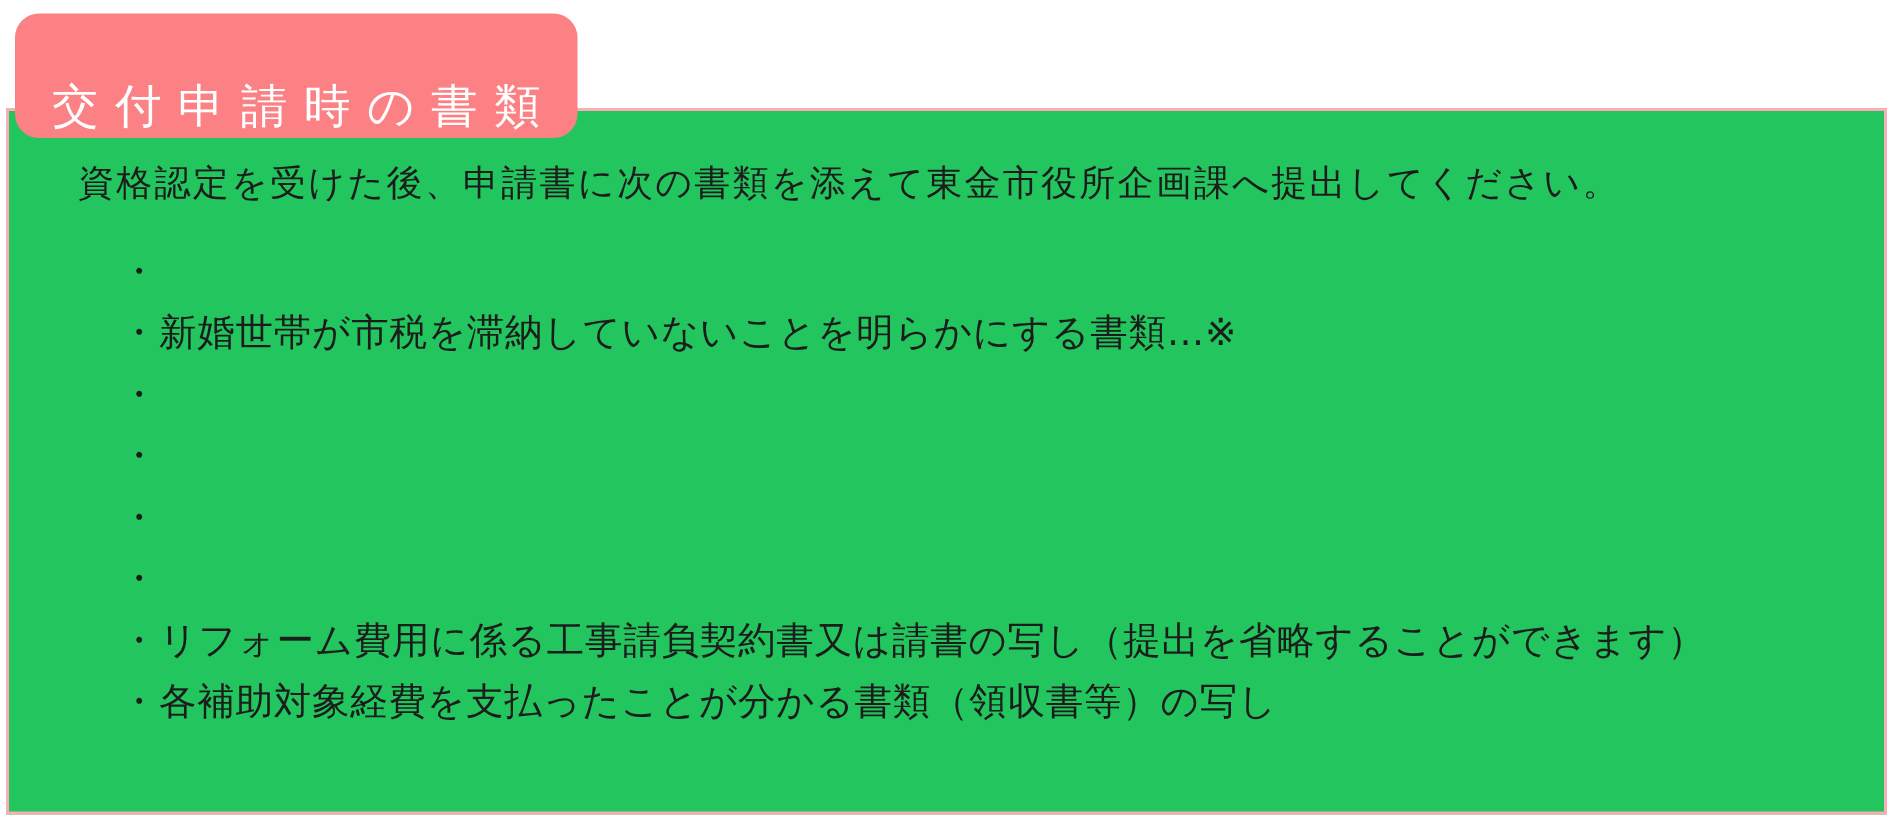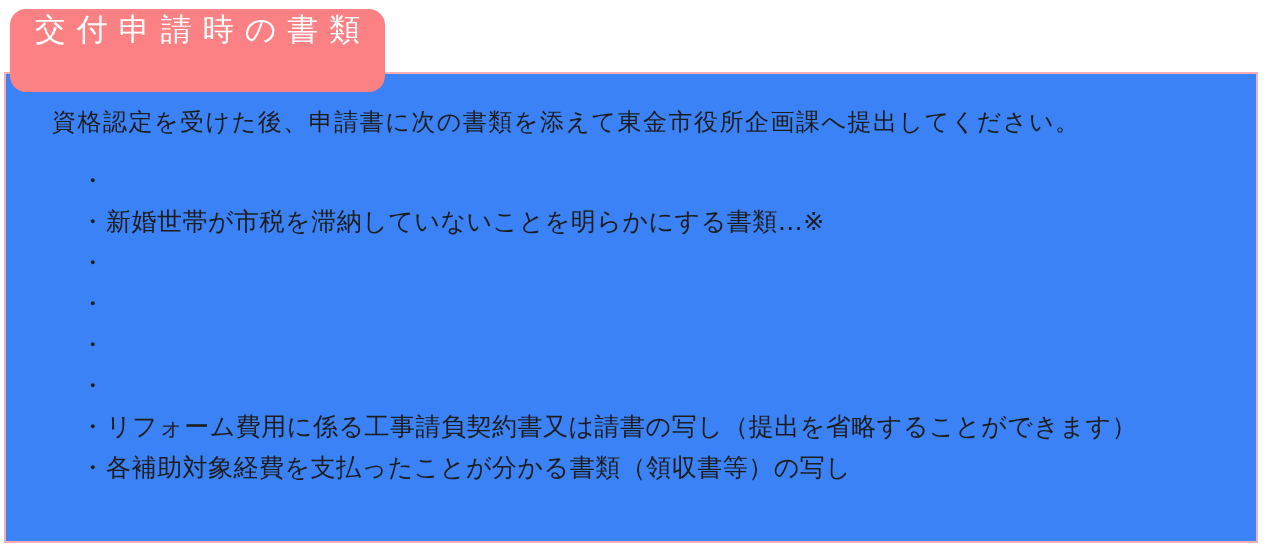--- a/index.html
+++ b/index.html
@@ -19,40 +19,40 @@
   .badge {
     position: absolute;
     left: 10px;
     top: 9px;
     width: 375px;
     height: 83px;
     background: #fb8184;
     border-radius: 16px;
     z-index: 2;
     display: flex;
-    align-items: flex-start;
+    align-items: flex-end;
     justify-content: center;
   }
   .badge-label {
     color: #ffffff;
     font-size: 31px;
     letter-spacing: 11px;
     padding-left: 11px; 
     white-space: nowrap;
   }
   
   .panel {
     position: absolute;
     left: 4px;
     top: 72px;
     width: 1254px;
     height: 471px;
     box-sizing: border-box;
     border: 2px solid #f9aeb6;
-    background: #3b82f6;
+    background: #22c55e;
     z-index: 1;
   }
   .intro {
     margin: 31px 20px 0 46px;
     font-size: 24px;
     letter-spacing: 1.5px;
     line-height: 34px;
     white-space: nowrap;
   }
   .doc-list {

